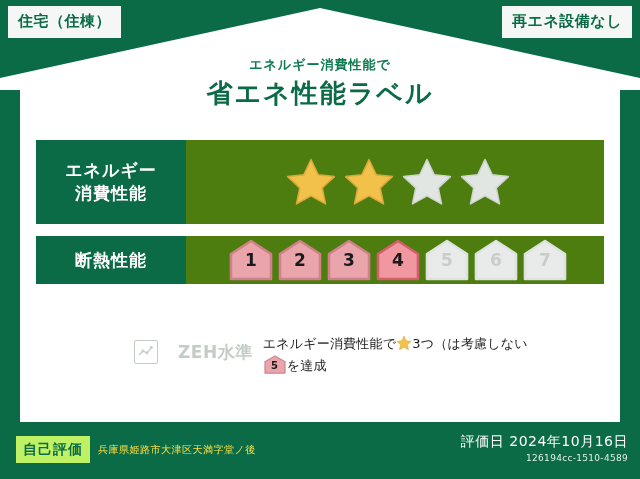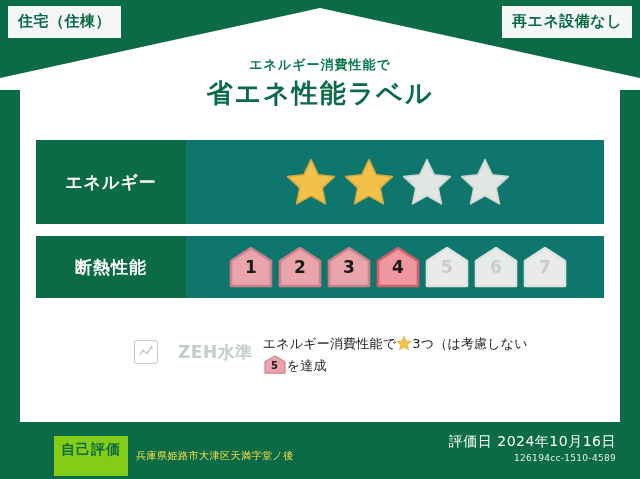--- a/index.html
+++ b/index.html
@@ -76,24 +76,24 @@
     margin-top: 4px;
   }
 
   
   .perf-row {
     position: absolute;
     left: 36px;
     width: 568px;
     display: flex;
     align-items: stretch;
-    background: #0f766e;
+    background: #4d7c0f;
   }
   .perf-row.energy    { top: 140px; height: 84px; }
-  .perf-row.insulation{ top: 236px; height: 62px; }
+  .perf-row.insulation{ top: 236px; height: 48px; }
 
   .perf-label {
     background: #0a6b46;
     color: #ffffff;
     font-weight: bold;
     font-size: 17px;
     letter-spacing: 1px;
     line-height: 1.35;
     display: flex;
     flex-direction: column;
@@ -213,40 +213,39 @@
   }
   .footer-left {
     position: absolute;
     left: 16px;
     top: 14px;
     display: flex;
     align-items: center;
     gap: 8px;
   }
   .self-eval-badge {
-    background: #84cc16;
+    background: #bef264;
     color: #0a6b46;
     font-weight: bold;
     font-size: 14px;
     line-height: 1;
-    padding: 6px 7px 20px 7px;
+    padding: 6px 7px 7px 7px;
     letter-spacing: 1px;
     white-space: nowrap;
-    margin-left: 38px;
   }
   .address {
     color: #fde047;
     font-size: 10px;
     letter-spacing: 0.5px;
     line-height: 1;
     white-space: nowrap;
   }
   .footer-right {
     position: absolute;
-    right: 24px;
+    right: 12px;
     top: 10px;
     text-align: right;
     color: #ffffff;
   }
   .eval-date {
     font-size: 14px;
     line-height: 1.3;
     letter-spacing: 0.5px;
     white-space: nowrap;
   }
@@ -273,20 +272,21 @@
   <div class="corner-tag right">再エネ設備なし</div>
 
   <div class="title-wrap">
     <div class="title-sub">エネルギー消費性能で</div>
     <div class="title-main">省エネ性能ラベル</div>
   </div>
 
   <div class="perf-row energy">
     <div class="perf-label">
       <span>エネルギー</span>
+      <span>消費性能</span>
     </div>
     <div class="perf-value">
       <div class="stars" id="stars-container">
           <span>
             <svg class="star" viewBox="0 0 24 24" aria-hidden="true">
               <polygon points="12,1.6 15.3,8.6 22.8,9.5 17.2,14.7 18.7,22.1 12,18.4 5.3,22.1 6.8,14.7 1.2,9.5 8.7,8.6" fill="#f2c14a" stroke="#d8a93c" stroke-width="0.7" stroke-linejoin="round"></polygon>
             </svg>
           </span>
           <span>
             <svg class="star" viewBox="0 0 24 24" aria-hidden="true">

